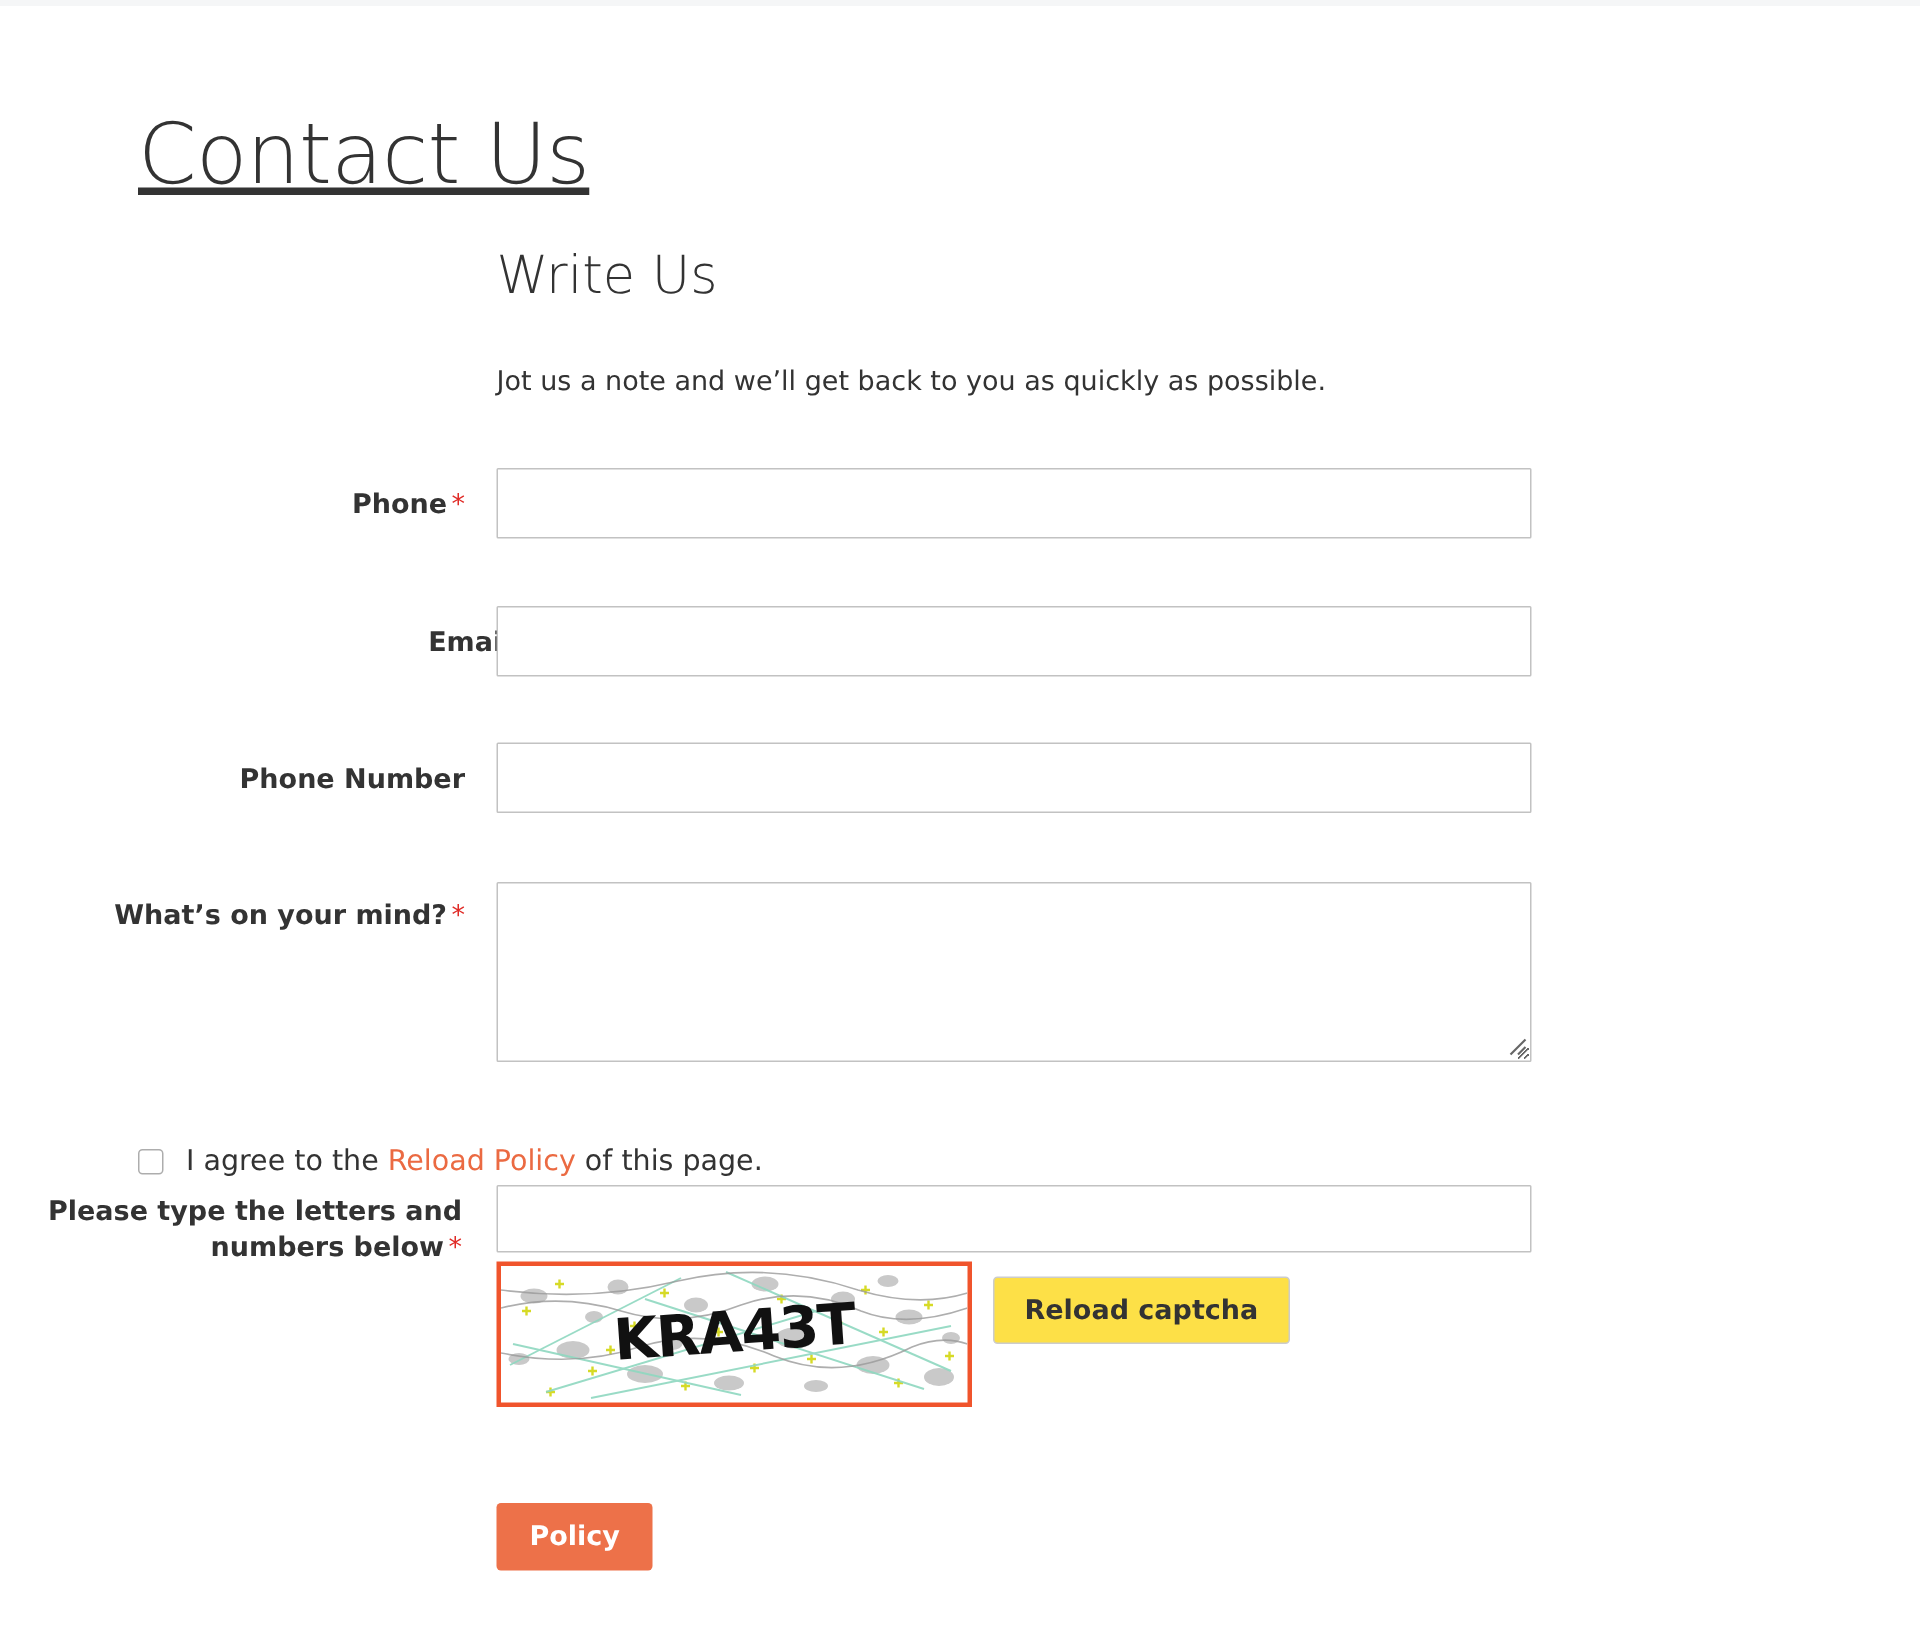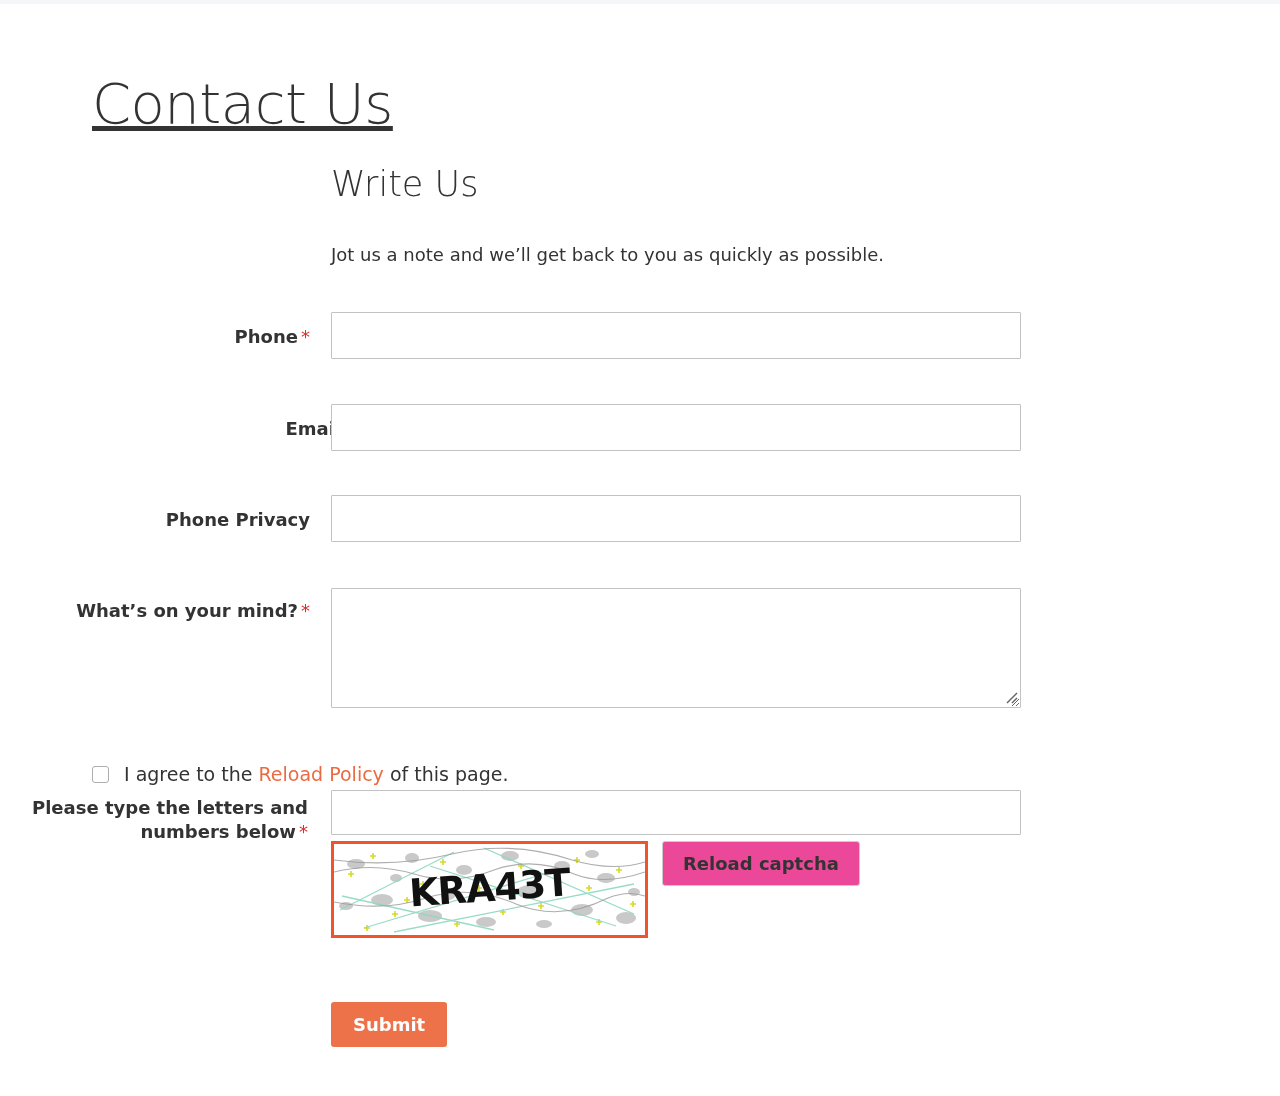--- a/index.html
+++ b/index.html
@@ -209,27 +209,27 @@
     font-family: "DejaVu Sans", "Liberation Sans", sans-serif;
     font-size: 38px;
     font-weight: 700;
     color: #111111;
     letter-spacing: -1px;
     transform: rotate(-4deg);
     user-select: none;
   }
   .reload-btn {
     margin-left: 14px;
-    margin-top: 0;
+    margin-top: 10px;
     box-sizing: border-box;
     height: 45px;
     padding: 0 20px;
     border: 1px solid #cccccc;
     border-radius: 3px;
-    background: #ec4899;
+    background: #fde047;
     font-family: "DejaVu Sans", "Liberation Sans", sans-serif;
     font-size: 18px;
     font-weight: 700;
     color: #333333;
     cursor: pointer;
     white-space: nowrap;
   }
 
   
   .submit-btn {
@@ -273,21 +273,21 @@
   <div class="field-label">
     <span>Email</span><span class="req">*</span>
   </div>
   <div class="control">
     <input class="txt-input" type="text" value="" placeholder="" style="">
   </div>
 </div>
 
 <div class="field" id="row-phone">
   <div class="field-label">
-    <span>Phone Privacy</span>
+    <span>Phone Number</span>
   </div>
   <div class="control">
     <input class="txt-input" type="text" value="" placeholder="" style="">
   </div>
 </div>
 
 <div class="field" id="row-msg">
   <div class="field-label">
     <span>What’s on your mind?</span><span class="req">*</span>
   </div>
@@ -372,13 +372,13 @@
             <path d="M0 16 q60 8 118 -6 q60 -14 120 6 q40 12 73 2"></path>
           </g>
         </svg>
         <div class="captcha-text">KRA43T</div>
       </div>
       <button class="reload-btn">Reload captcha</button>
     </div>
   </div>
 </div>
 
-<button class="submit-btn">Submit</button>
+<button class="submit-btn">Policy</button>
 
 </body></html>

